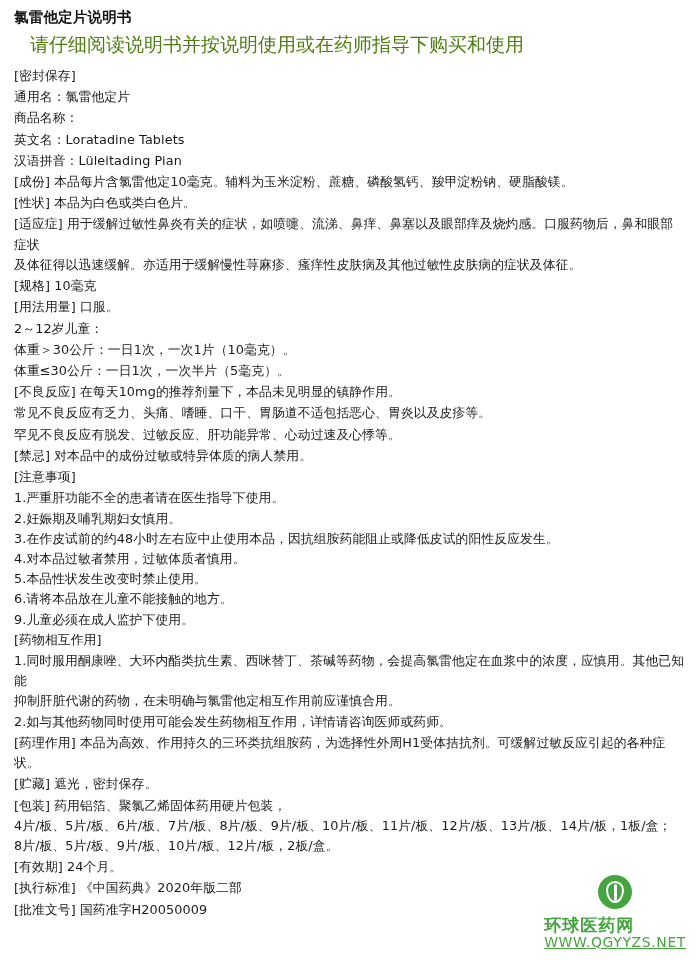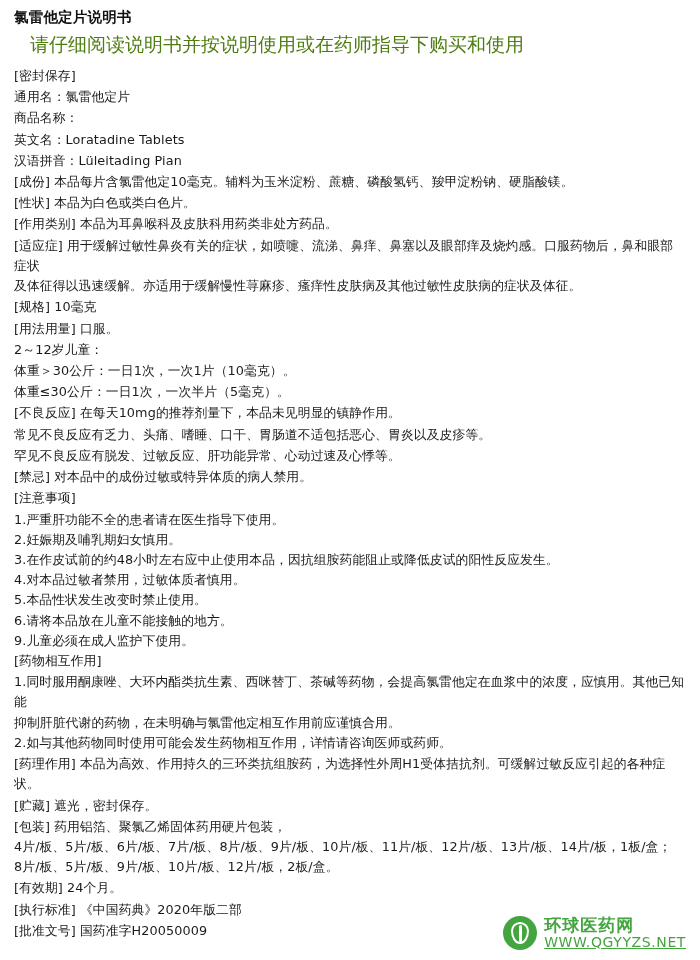--- a/index.html
+++ b/index.html
@@ -46,20 +46,21 @@
     margin: 0 0 1px 0;
   }
   .watermark {
     position: absolute;
     right: 14px;
     bottom: 10px;
     display: flex;
     align-items: center;
     gap: 7px;
     opacity: 0.95;
+    flex-direction: column;
   }
   .wm-logo {
     width: 34px; height: 34px;
     border-radius: 50%;
     background: #3aa035;
     position: relative;
     flex: 0 0 auto;
   }
   .wm-logo:before {
     content: "";
@@ -106,21 +107,20 @@
   <div class="doc-subtitle">请仔细阅读说明书并按说明使用或在药师指导下购买和使用</div>
 
   <div class="body-text">
     <p class="line block">[密封保存]</p>
     <p class="line block">通用名：氯雷他定片</p>
     <p class="line block">商品名称：</p>
     <p class="line block">英文名：Loratadine Tablets</p>
     <p class="line block">汉语拼音：Lüleitading Pian</p>
     <p class="line block">[成份] 本品每片含氯雷他定10毫克。辅料为玉米淀粉、蔗糖、磷酸氢钙、羧甲淀粉钠、硬脂酸镁。</p>
     <p class="line block">[性状] 本品为白色或类白色片。</p>
-    <p class="line block">[作用类别] 本品为耳鼻喉科及皮肤科用药类非处方药品。</p>
     <p class="line">[适应症] 用于缓解过敏性鼻炎有关的症状，如喷嚏、流涕、鼻痒、鼻塞以及眼部痒及烧灼感。口服药物后，鼻和眼部症状</p>
     <p class="line block">及体征得以迅速缓解。亦适用于缓解慢性荨麻疹、瘙痒性皮肤病及其他过敏性皮肤病的症状及体征。</p>
     <p class="line block">[规格] 10毫克</p>
     <p class="line block">[用法用量] 口服。</p>
     <p class="line block">2～12岁儿童：</p>
     <p class="line block">体重＞30公斤：一日1次，一次1片（10毫克）。</p>
     <p class="line block">体重≤30公斤：一日1次，一次半片（5毫克）。</p>
     <p class="line block">[不良反应] 在每天10mg的推荐剂量下，本品未见明显的镇静作用。</p>
     <p class="line block">常见不良反应有乏力、头痛、嗜睡、口干、胃肠道不适包括恶心、胃炎以及皮疹等。</p>
     <p class="line block">罕见不良反应有脱发、过敏反应、肝功能异常、心动过速及心悸等。</p>

